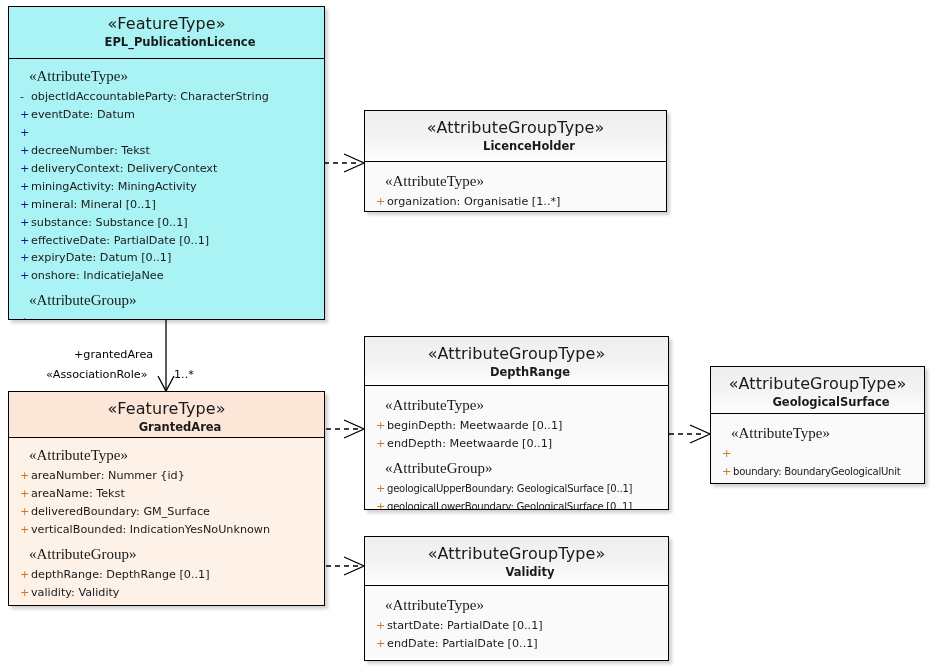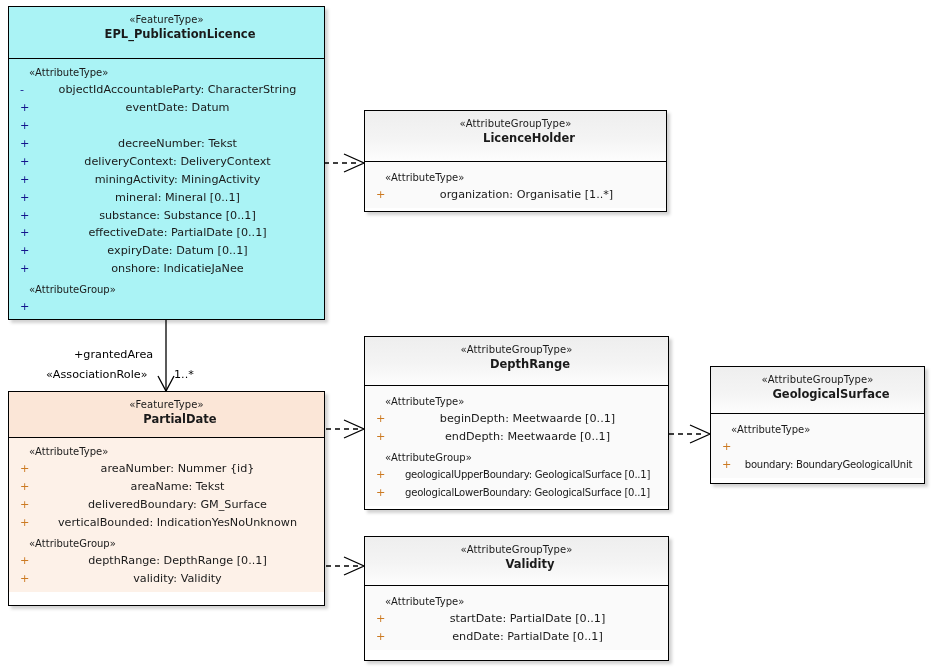--- a/index.html
+++ b/index.html
@@ -33,59 +33,60 @@
     z-index: 5;
   }
   .uml-header {
     box-sizing: border-box;
     border-bottom: 1.3px solid #000000;
     text-align: center;
     padding-top: 6px;
     line-height: 1.35;
   }
   .stereo {
-    font-size: 10px;
+    font-size: 16px;
     letter-spacing: 0.1px;
     white-space: nowrap;
   }
   .cls-name {
     font-size: 11.5px;
     font-weight: bold;
     white-space: nowrap;
     margin-left: 27px;
   }
   .uml-body {
     box-sizing: border-box;
     padding: 6px 0 4px 0;
   }
 
   
   .grp {
-    font-size: 10px;
+    font-size: 15px;
     padding: 1px 0 1px 20px;
     white-space: nowrap;
     line-height: 1.42;
+    font-family: Liberation Serif, serif;
   }
   
   .attr {
     font-size: 11.2px;
     padding: 1px 0 1px 0;
     white-space: nowrap;
     line-height: 1.42;
     display: flex;
   }
   .vis {
     width: 22px;
     flex: 0 0 22px;
     text-align: left;
     padding-left: 11px;
     box-sizing: border-box;
     font-weight: normal;
   }
-  .attr-txt { flex: 1 1 auto; text-align: center; }
+  .attr-txt { flex: 1 1 auto; }
 
   
   .box-cyan { background: #aaf3f5; }
   .box-cyan .uml-header { background: #aaf3f5; }
   .box-cyan .uml-body   { background: #aaf3f5; }
   .box-cyan .vis        { color: #14148c; }
 
   .box-peach .uml-header { background: #fbe6d7; }
   .box-peach .uml-body   { background: #fdf1e8; }
   .box-peach .vis        { color: #cc7a22; }
@@ -219,21 +220,21 @@
       <div class="attr">
         <span class="vis">+</span>
         <span class="attr-txt">organization: Organisatie [1..*]</span>
       </div>
     </div>
   </div>
 
   <div class="uml-box box-peach" style="left:8px; top:391px; width:317px; height:215px;">
     <div class="uml-header" style="height:46px;">
       <div class="stereo">«FeatureType»</div>
-      <div class="cls-name">PartialDate</div>
+      <div class="cls-name">GrantedArea</div>
     </div>
     <div class="uml-body">
       <div class="grp">«AttributeType»</div>
       <div class="attr">
         <span class="vis">+</span>
         <span class="attr-txt">areaNumber: Nummer {id}</span>
       </div>
       <div class="attr">
         <span class="vis">+</span>
         <span class="attr-txt">areaName: Tekst</span>

